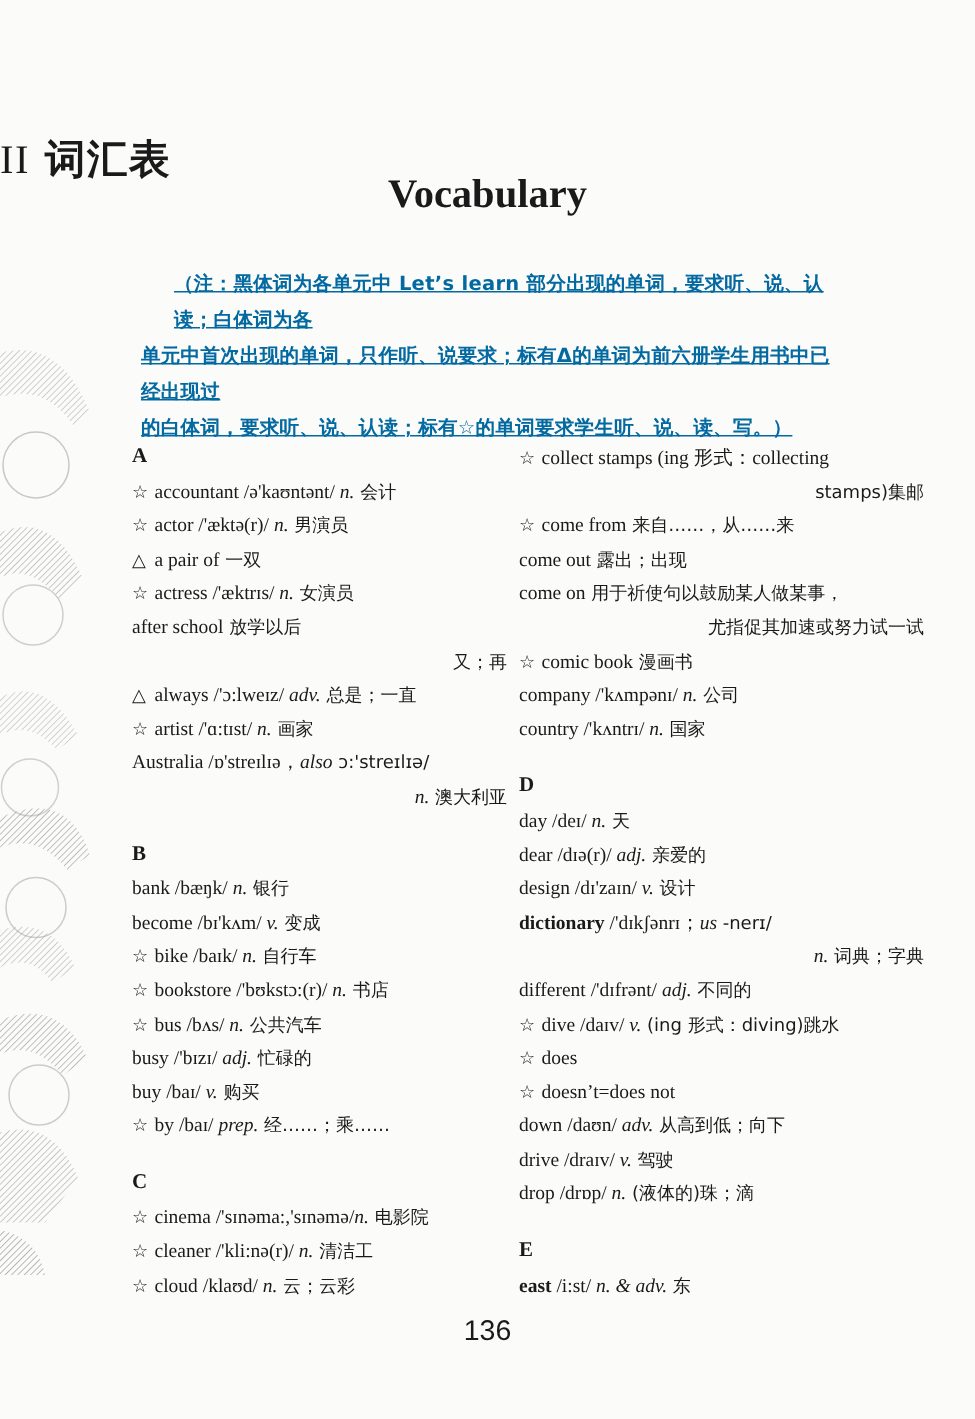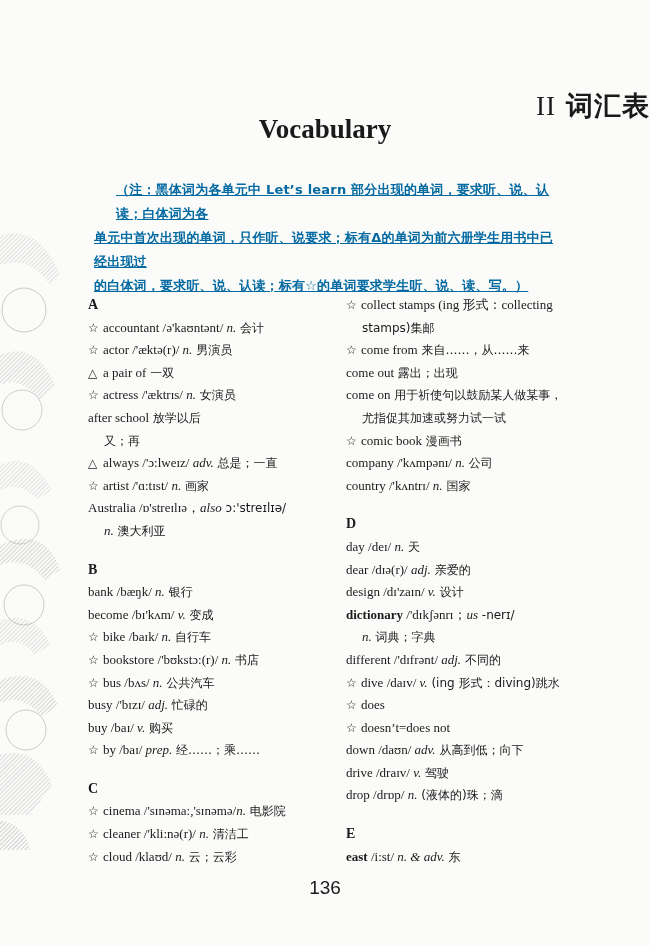--- a/index.html
+++ b/index.html
@@ -5,21 +5,21 @@
   html, body { margin: 0; padding: 0; }
   body {
     width: 650px; height: 946px; position: relative; overflow: hidden;
     background: #fbfbfa; color: #1a1a1a;
     font-family: "Liberation Serif", "DejaVu Serif", serif;
   }
   .deco {
     position: absolute; left: 0; top: 225px; width: 62px; height: 700px;
   }
   .title-cn {
-    position: absolute; top: 88px; left: 0; width: 650px; text-align: right;
+    position: absolute; top: 88px; left: 0; width: 650px; text-align: left;
     font-size: 27px; font-weight: bold; letter-spacing: 1px;
     font-family: "DejaVu Sans", sans-serif;
   }
   .title-cn .roman { font-family: "Liberation Serif", serif; font-weight: normal; margin-right: 10px; }
   .title-en {
     position: absolute; top: 114px; left: 0; width: 650px; text-align: center;
     font-size: 27px; font-weight: bold;
   }
   .note {
     position: absolute; top: 178px; left: 94px; width: 470px;
@@ -30,21 +30,21 @@
   .col { position: absolute; top: 294px; font-size: 13px; line-height: 22.6px; }
   .col.left { left: 88px; width: 250px; }
   .col.right { left: 346px; width: 270px; }
   .letter { font-weight: bold; font-size: 14px; margin-top: 0; }
   .gap { height: 16px; }
   .entry { white-space: nowrap; }
   .entry .sym { display: inline-block; width: 15px; font-family: "DejaVu Sans", sans-serif; font-size: 12px; }
   .entry .hw.bold { font-weight: bold; }
   .entry .pos { font-style: italic; }
   .entry .cn { font-family: "DejaVu Sans", sans-serif; font-size: 12px; }
-  .cont { padding-left: 16px; white-space: nowrap; }
+  .cont { padding-left: 16px; white-space: nowrap; text-align: right; }
   .pagenum {
     position: absolute; top: 877px; left: 0; width: 650px; text-align: center;
     font-family: "Liberation Sans", sans-serif; font-size: 19px;
   }
 </style>
 </head>
 <body>
 
 <svg class="deco" viewBox="0 0 62 700" preserveAspectRatio="none">
   <defs>

